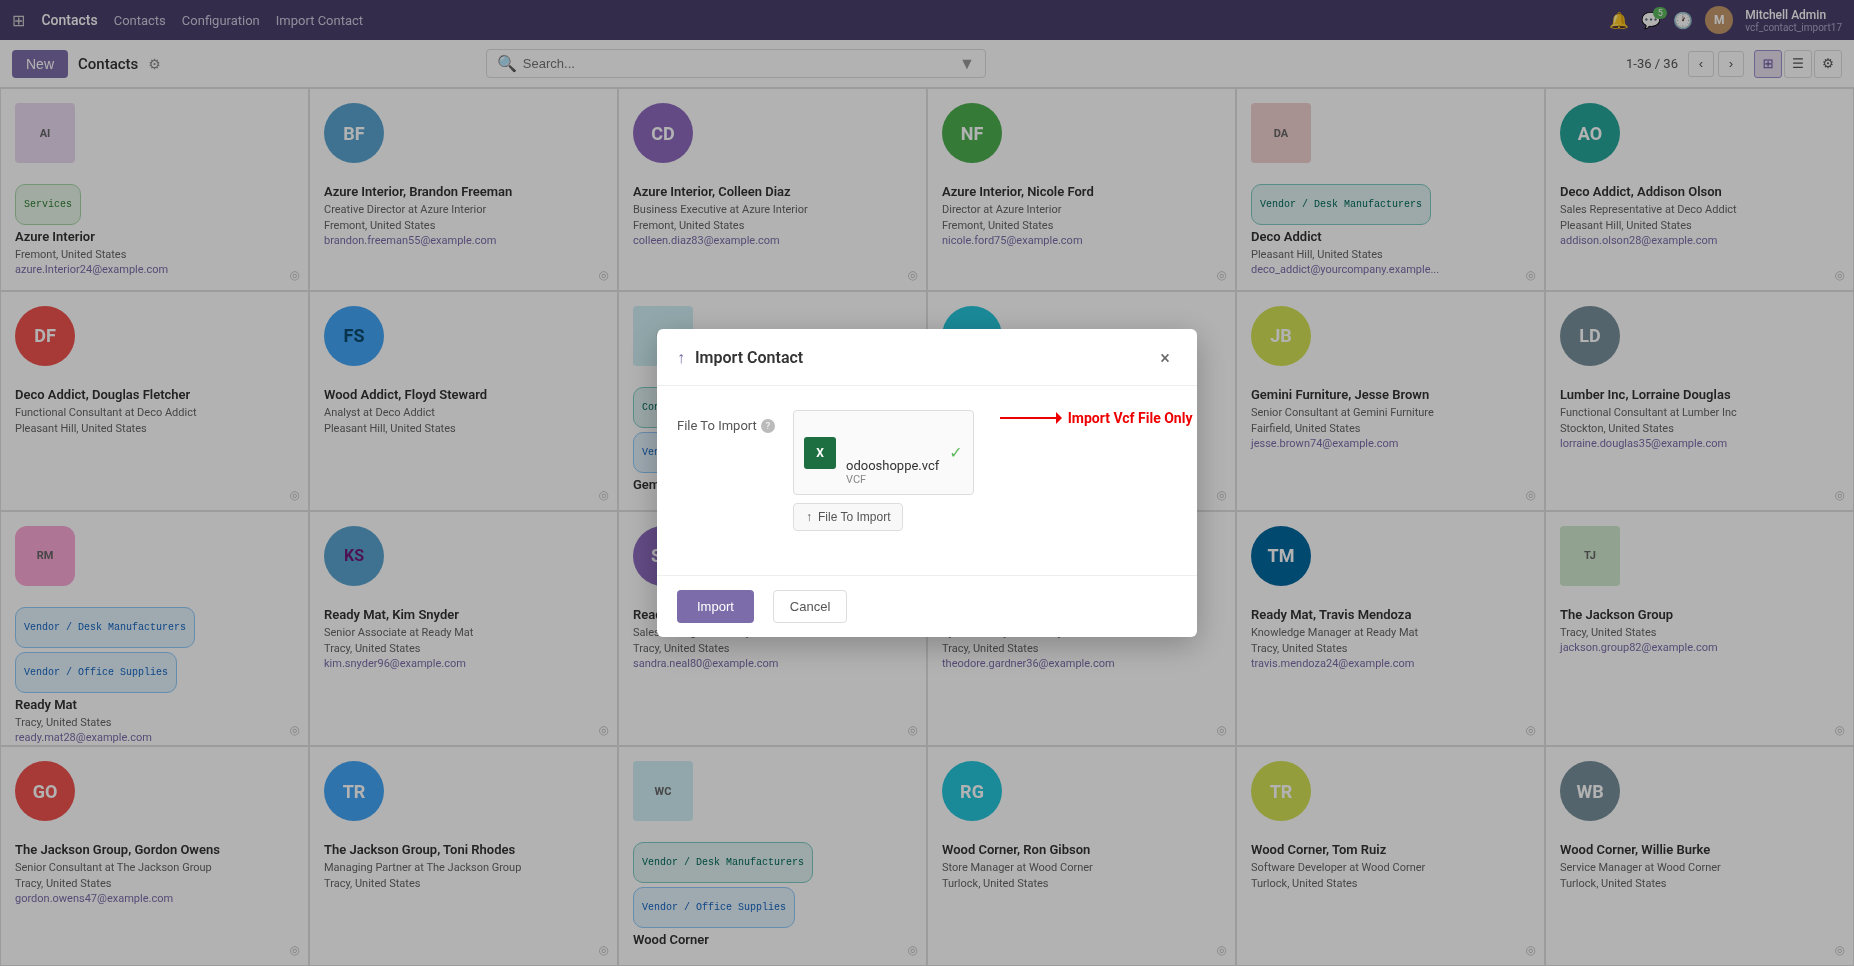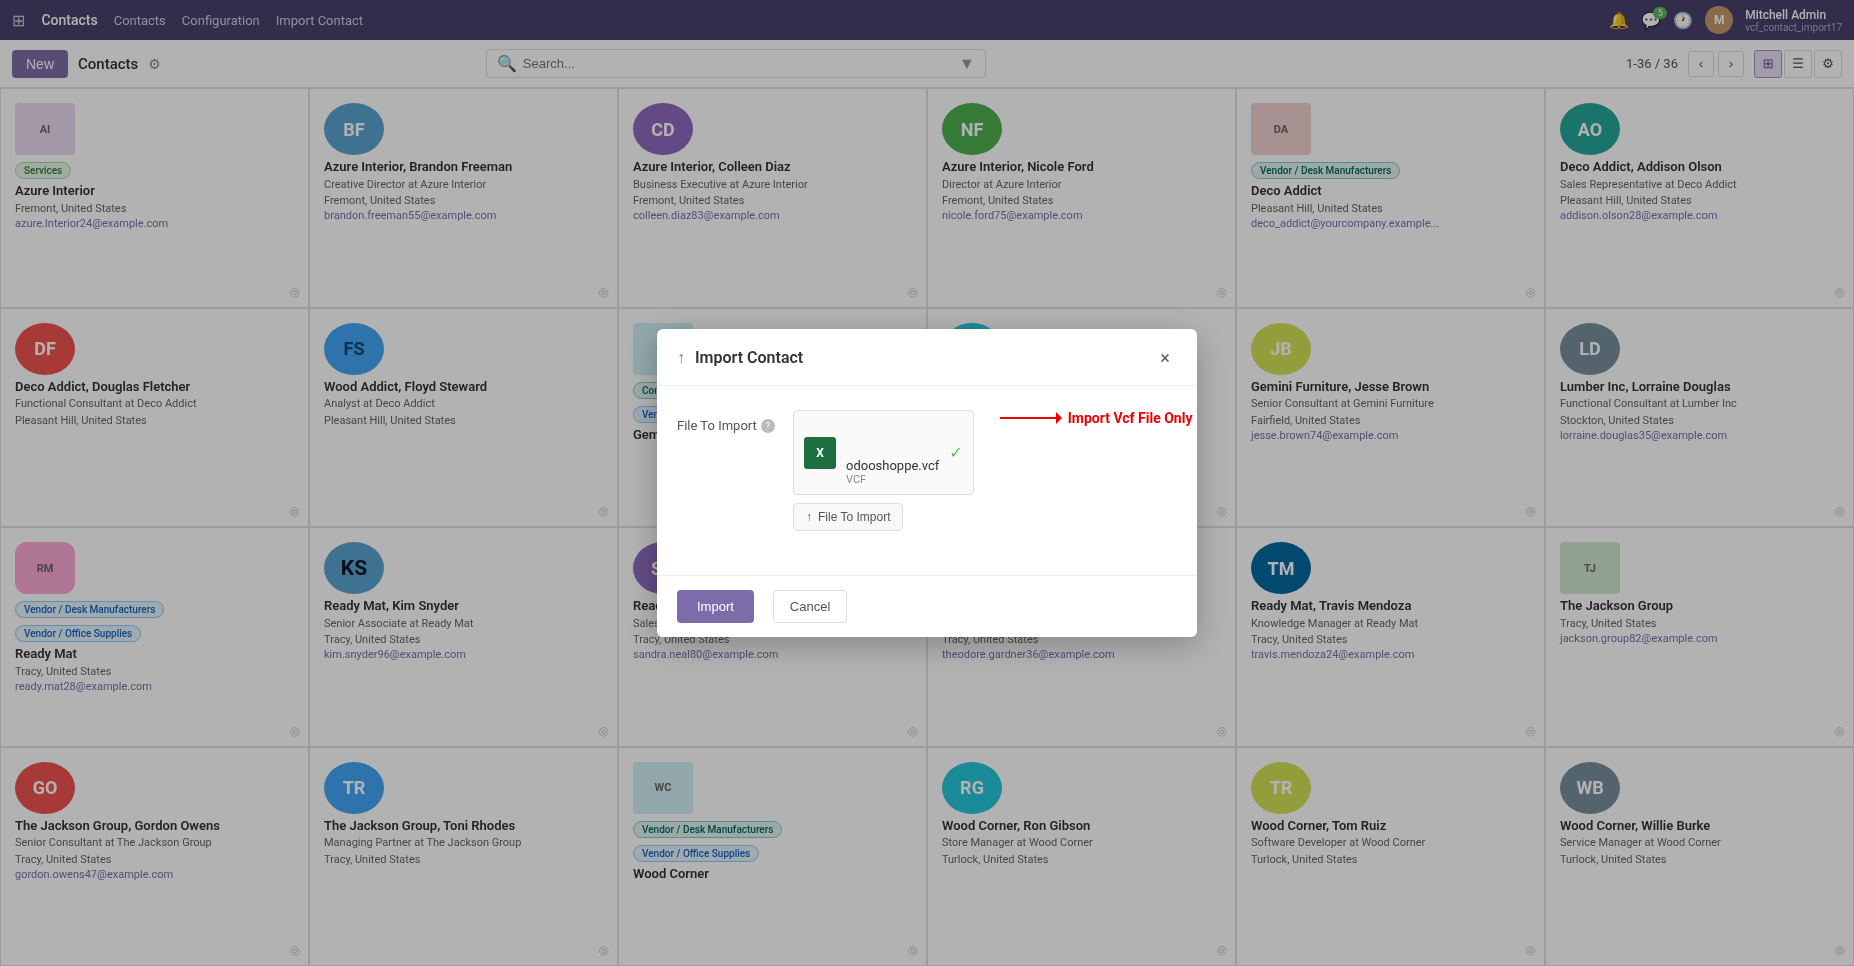--- a/index.html
+++ b/index.html
@@ -89,37 +89,38 @@
       filter: blur(0px);
     }
     .contact-card {
       background: #fff;
       border: 1px solid #e0e0e0;
       padding: 14px;
       position: relative;
       min-height: 200px;
     }
     .contact-avatar-lg {
-      width: 60px; height: 52px; border-radius: 4px;
+      width: 60px; height: 60px; border-radius: 4px;
       background: #ddd;
-      margin-bottom: 4px;
+      margin-bottom: 21px;
       overflow: hidden;
       display: flex; align-items: center; justify-content: center;
     }
     .contact-name { font-size: 13px; font-weight: 600; color: #333; margin-bottom: 2px; line-height: 1.3; }
     .contact-title { font-size: 11px; color: #666; margin-bottom: 2px; line-height: 1.3; }
     .contact-location { font-size: 11px; color: #666; margin-bottom: 2px; }
     .contact-email { font-size: 11px; color: #7c6daa; }
     .badge {
       display: inline-block;
-      padding: 2px 8px;
+      padding: 14px 8px;
       border-radius: 10px;
       font-size: 10px;
       font-weight: 500;
       margin-bottom: 4px;
+      font-family: Liberation Mono, monospace;
     }
     .badge-green { background: #e8f5e9; color: #2e7d32; border: 1px solid #a5d6a7; }
     .badge-teal { background: #e0f2f1; color: #00695c; border: 1px solid #80cbc4; }
     .badge-blue { background: #e3f2fd; color: #1565c0; border: 1px solid #90caf9; }
     .card-corner-icon {
       position: absolute; bottom: 8px; right: 8px;
       color: #bbb; font-size: 12px;
     }
 
     
@@ -458,21 +459,21 @@
     </div>
     <span class="badge badge-blue">Vendor / Desk Manufacturers</span><br><span class="badge badge-blue">Vendor / Office Supplies</span><br>
     <div class="contact-name">Ready Mat</div>
     
     <div class="contact-location">Tracy, United States</div>
     <div class="contact-email">ready.mat28@example.com</div>
     <span class="card-corner-icon">◎</span>
   </div>
     <div class="contact-card">
     <div class="contact-avatar-lg" style="background:#5ba4cf;border-radius:50%;">
-      <span style="font-size:21px;font-weight:bold;color:#0f172a;">KS</span>
+      <span style="font-size:16px;font-weight:bold;color:#701a75;">KS</span>
     </div>
 
     <div class="contact-name">Ready Mat, Kim Snyder</div>
     <div class="contact-title">Senior Associate at Ready Mat</div>
     <div class="contact-location">Tracy, United States</div>
     <div class="contact-email">kim.snyder96@example.com</div>
     <span class="card-corner-icon">◎</span>
   </div>
     <div class="contact-card">
     <div class="contact-avatar-lg" style="background:#8e6bbf;border-radius:50%;">

